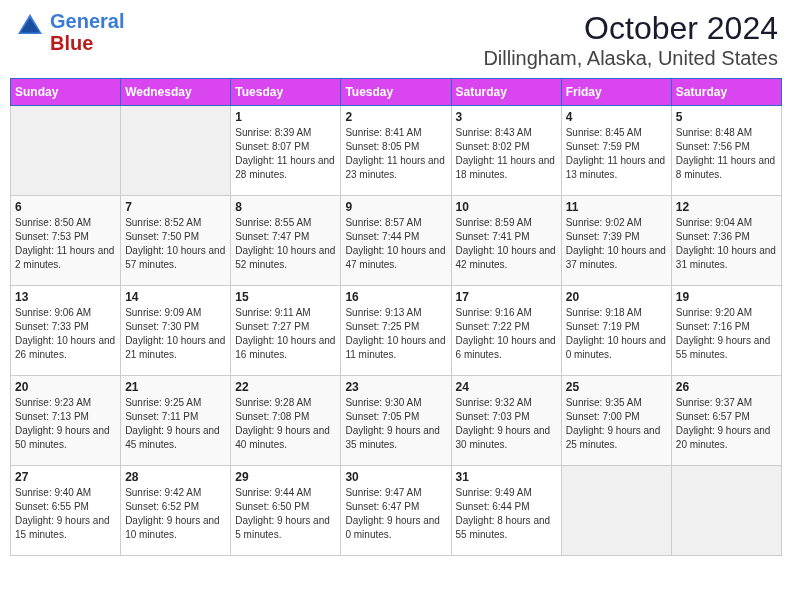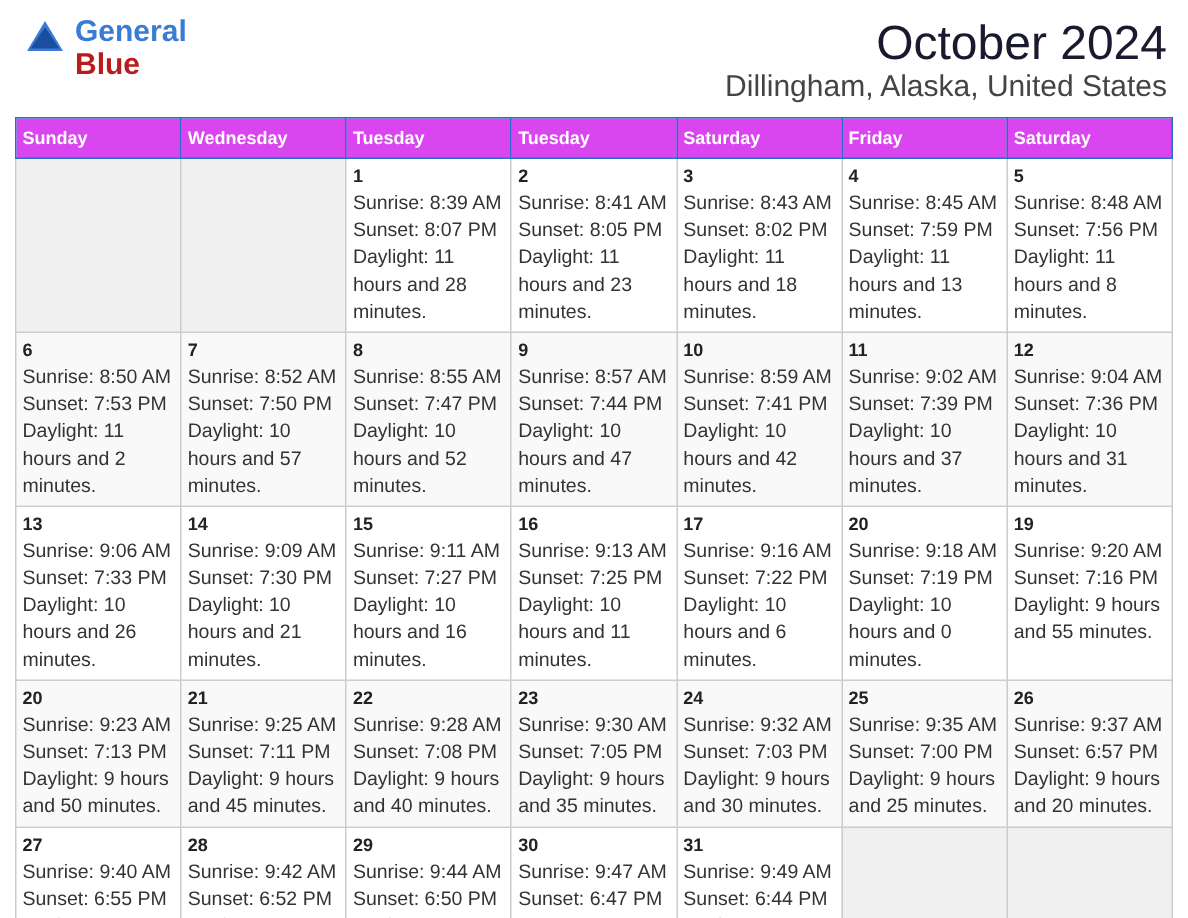--- a/index.html
+++ b/index.html
@@ -77,21 +77,21 @@
     tbody tr:nth-child(odd) td {
       background-color: #fff;
     }
     .day-num {
       font-size: 12px;
       font-weight: bold;
       display: block;
       margin-bottom: 2px;
     }
     .day-info {
-      font-size: 13px;
+      font-size: 10px;
       line-height: 1.4;
       color: #333;
     }
     .empty-cell {
       background-color: #f0f0f0 !important;
     }
   </style>
 </head>
 <body>
 

